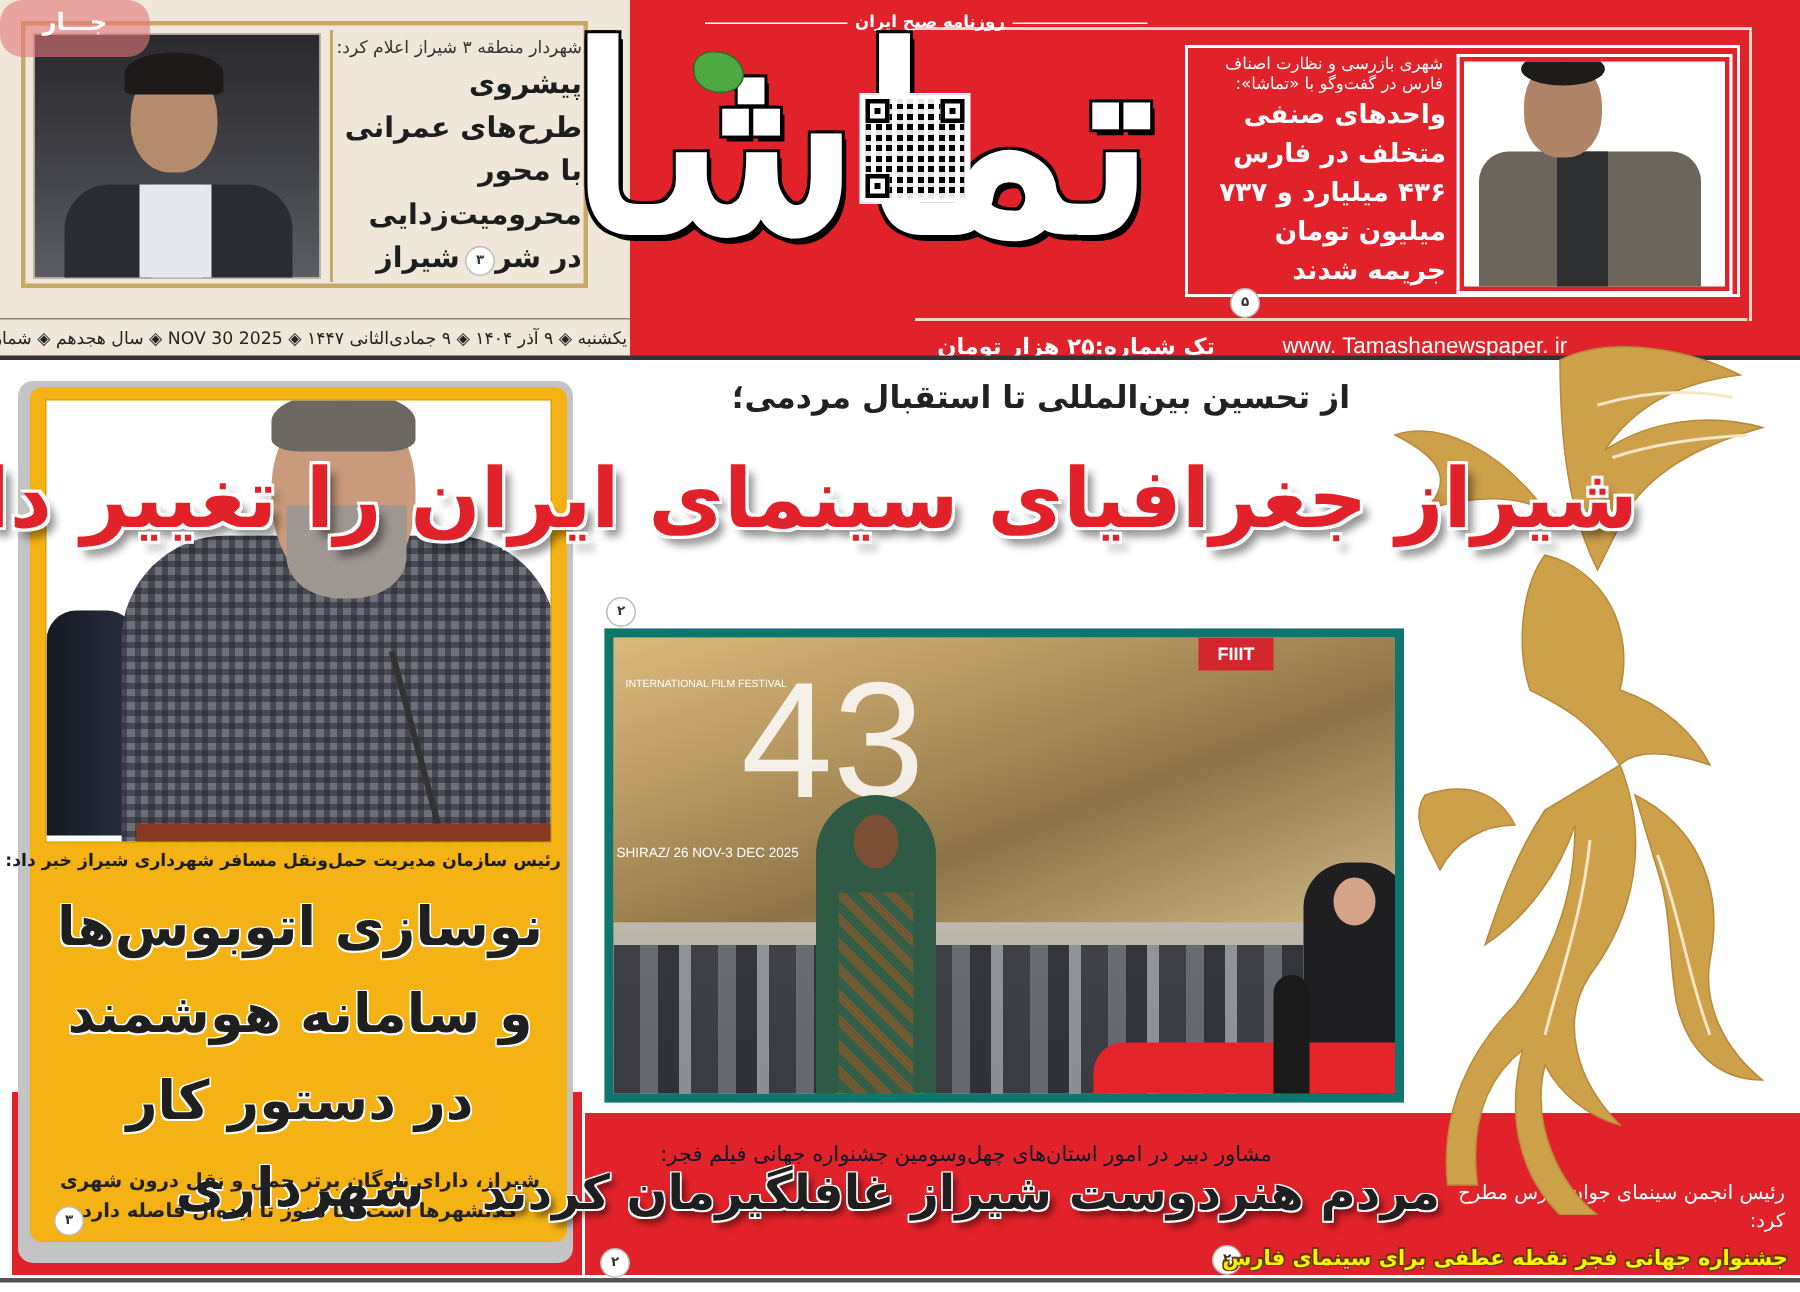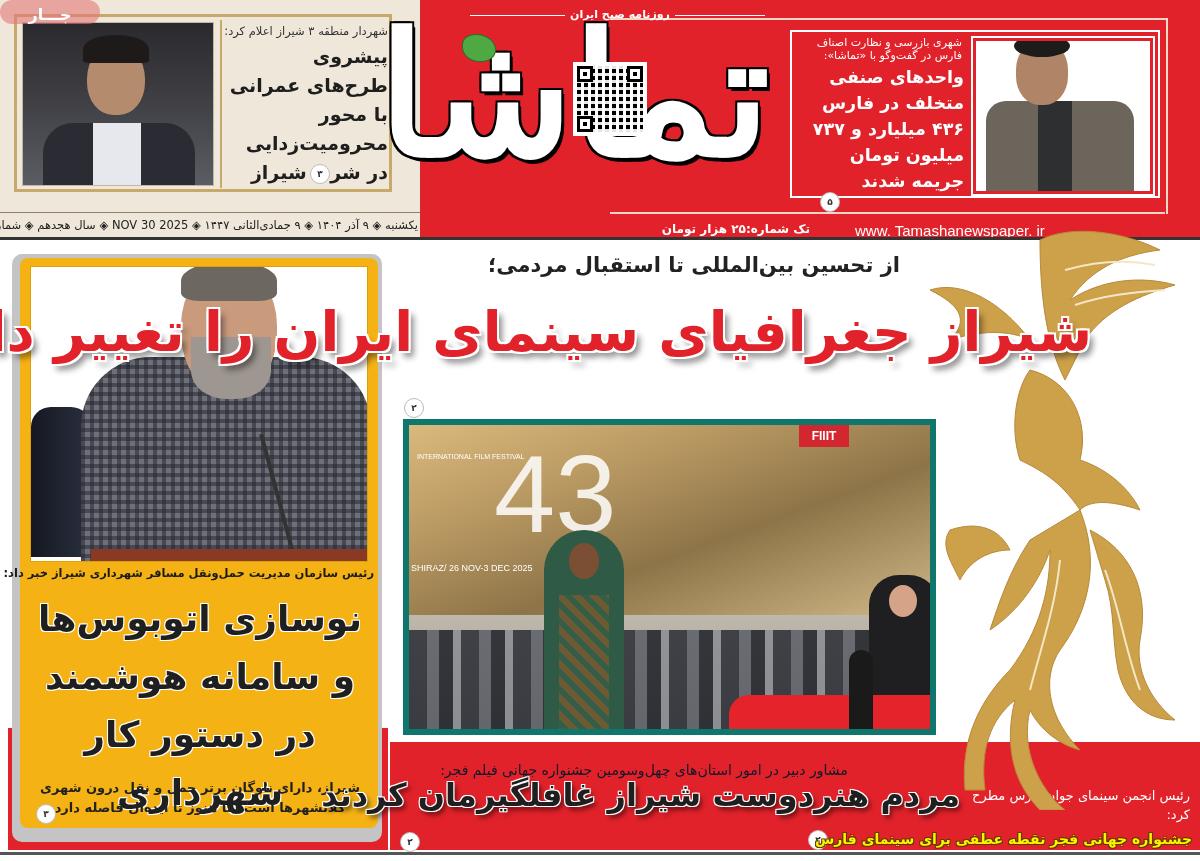--- a/index.html
+++ b/index.html
@@ -9,21 +9,21 @@
   .abs { position: absolute; }
 
   
   .masthead-bg { left: 0; top: 0; width: 1200px; height: 240px; background: #efe8da; }
   .red-band { left: 420px; top: 0; width: 780px; height: 240px; background: #e2222a; }
   .red-band-inner-line { left: 610px; top: 212px; width: 555px; height: 2px; background: #f2d7c6; }
   .red-band-right-line { left: 1166px; top: 18px; width: 2px; height: 196px; background: #f2d7c6; }
   .red-band-top-line { left: 610px; top: 18px; width: 557px; height: 2px; background: #f2d7c6; }
 
   
-  .watermark { left: 0; top: 0; width: 100px; height: 24px; background: rgba(226,120,120,0.6); color: #fff; font-size: 16px; font-weight: bold; text-align: center; line-height: 30px; border-radius: 15px; }
+  .watermark { left: 0; top: 0; width: 100px; height: 38px; background: rgba(226,120,120,0.6); color: #fff; font-size: 16px; font-weight: bold; text-align: center; line-height: 30px; border-radius: 15px; }
 
   
   .tl-box { left: 14px; top: 14px; width: 378px; height: 178px; border: 3px solid #c7a96a; background: #efe8da; }
   .tl-photo { left: 22px; top: 22px; width: 192px; height: 164px; background: linear-gradient(180deg,#2a2a2e 0%,#3b3b40 40%,#5a5d62 100%); border: 1px solid #bfb6a5; overflow: hidden; }
   .tl-photo .face { position: absolute; left: 64px; top: 20px; width: 58px; height: 72px; border-radius: 50% 50% 45% 45%; background: #b48b6c; }
   .tl-photo .hair { position: absolute; left: 60px; top: 12px; width: 66px; height: 28px; border-radius: 50% 50% 10% 10%; background: #1d1a19; }
   .tl-photo .shirt { position: absolute; left: 70px; top: 100px; width: 48px; height: 64px; background: #e6e8ee; }
   .tl-photo .jacket-l { position: absolute; left: 20px; top: 100px; width: 58px; height: 70px; background: #2b2c33; border-radius: 30px 0 0 0; }
   .tl-photo .jacket-r { position: absolute; left: 112px; top: 100px; width: 60px; height: 70px; background: #2b2c33; border-radius: 0 30px 0 0; }
   .tl-divider { left: 220px; top: 20px; width: 2px; height: 168px; background: #c7a96a; }
@@ -54,21 +54,21 @@
   .tr-photo { left: 973px; top: 38px; width: 180px; height: 156px; background: #fff; border: 3px solid #e2222a; outline: 2px solid #fff; overflow: hidden; }
   .tr-photo .face { position: absolute; left: 40px; top: 0px; width: 52px; height: 64px; border-radius: 45%; background: #b08466; }
   .tr-photo .hair { position: absolute; left: 38px; top: -6px; width: 56px; height: 22px; border-radius: 50%; background: #1e1c1b; }
   .tr-photo .jacket { position: absolute; left: 10px; top: 60px; width: 148px; height: 100px; background: #6b655c; border-radius: 20px 20px 0 0; }
   .tr-photo .shirt { position: absolute; left: 62px; top: 60px; width: 34px; height: 100px; background: #2d2f31; }
   .tr-kicker { left: 800px; top: 36px; width: 162px; font-size: 11px; line-height: 13px; color: #fff; text-align: right; }
   .tr-headline { left: 796px; top: 64px; width: 168px; font-size: 17.5px; line-height: 26px; font-weight: bold; color: #fff; text-align: right; }
   .tr-badge { left: 820px; top: 192px; }
 
   
-  .price-text { left: 690px; top: 222px; width: 120px; font-size: 12px; font-weight: bold; color: #fff; text-align: right; white-space: nowrap; }
+  .price-text { left: 690px; top: 222px; width: 120px; font-size: 15px; font-weight: bold; color: #fff; text-align: right; white-space: nowrap; }
   .url-text { left: 855px; top: 222px; width: 180px; font-size: 15px; color: #fff; direction: ltr; text-align: left; white-space: nowrap; font-family: "Liberation Sans", sans-serif; }
   .bottom-band-line { left: 420px; top: 237px; width: 780px; height: 3px; background: #333; }
   .left-red-bottom { left: 8px; top: 728px; width: 380px; height: 122px; background: #e2222a; }
   .left-outer-gray { left: 12px; top: 254px; width: 370px; height: 588px; background: #c4c4c4; border-radius: 10px; }
   .left-yellow { left: 20px; top: 258px; width: 358px; height: 570px; background: #f5b215; border-radius: 8px; }
   .left-photo { left: 30px; top: 266px; width: 338px; height: 296px; background: #fff; overflow: hidden; border: 1px solid #e0a000; }
   .left-photo .chair { position: absolute; left: 0; top: 140px; width: 60px; height: 150px; background: linear-gradient(90deg,#151820,#2a3040); border-radius: 20px 20px 0 0; }
   .left-photo .body { position: absolute; left: 50px; top: 90px; width: 290px; height: 210px; border-radius: 70px 70px 0 0;
       background-color: #6d7078;
       background-image: repeating-linear-gradient(0deg, rgba(40,40,50,0.55) 0 4px, transparent 4px 9px), repeating-linear-gradient(90deg, rgba(40,40,50,0.55) 0 4px, transparent 4px 9px); }

